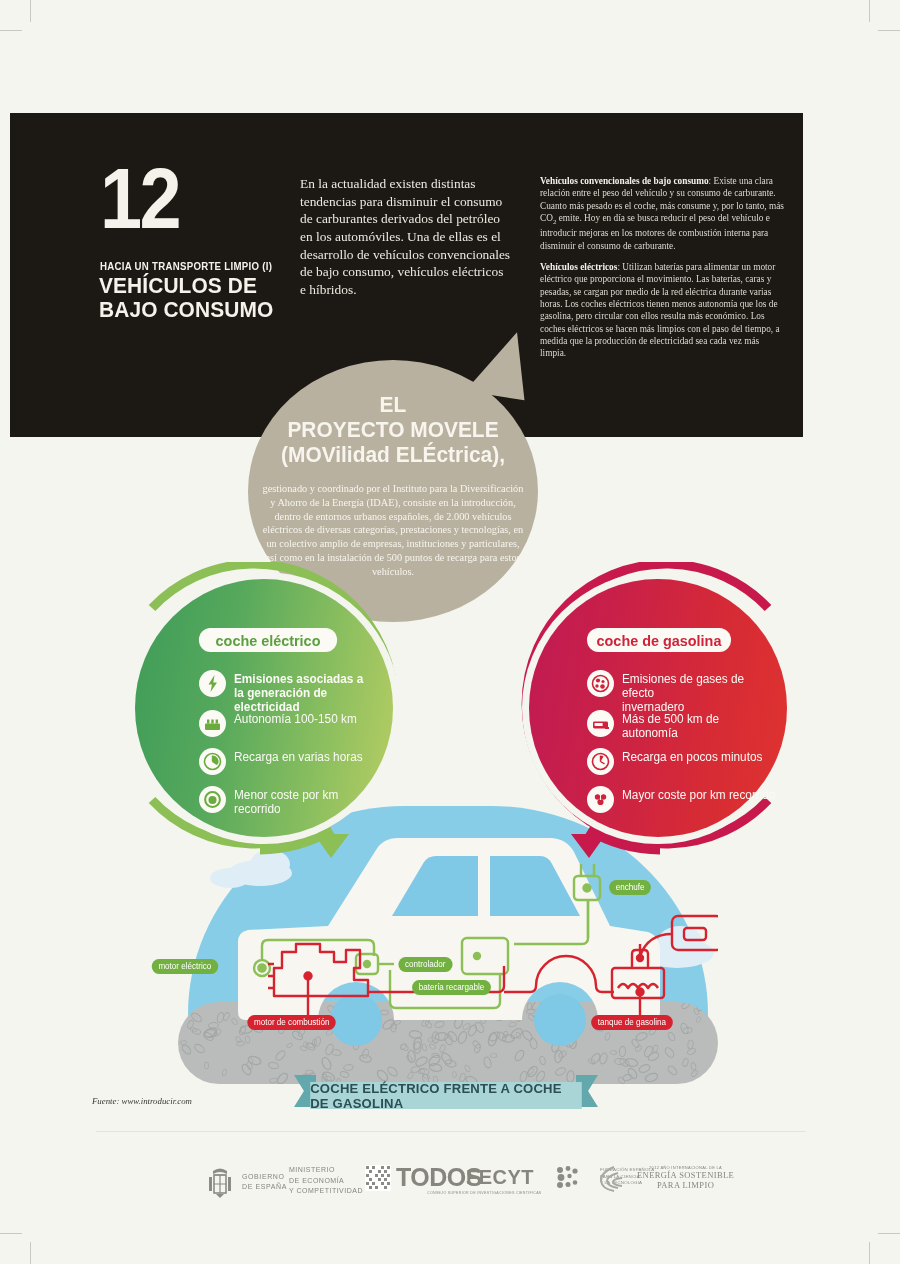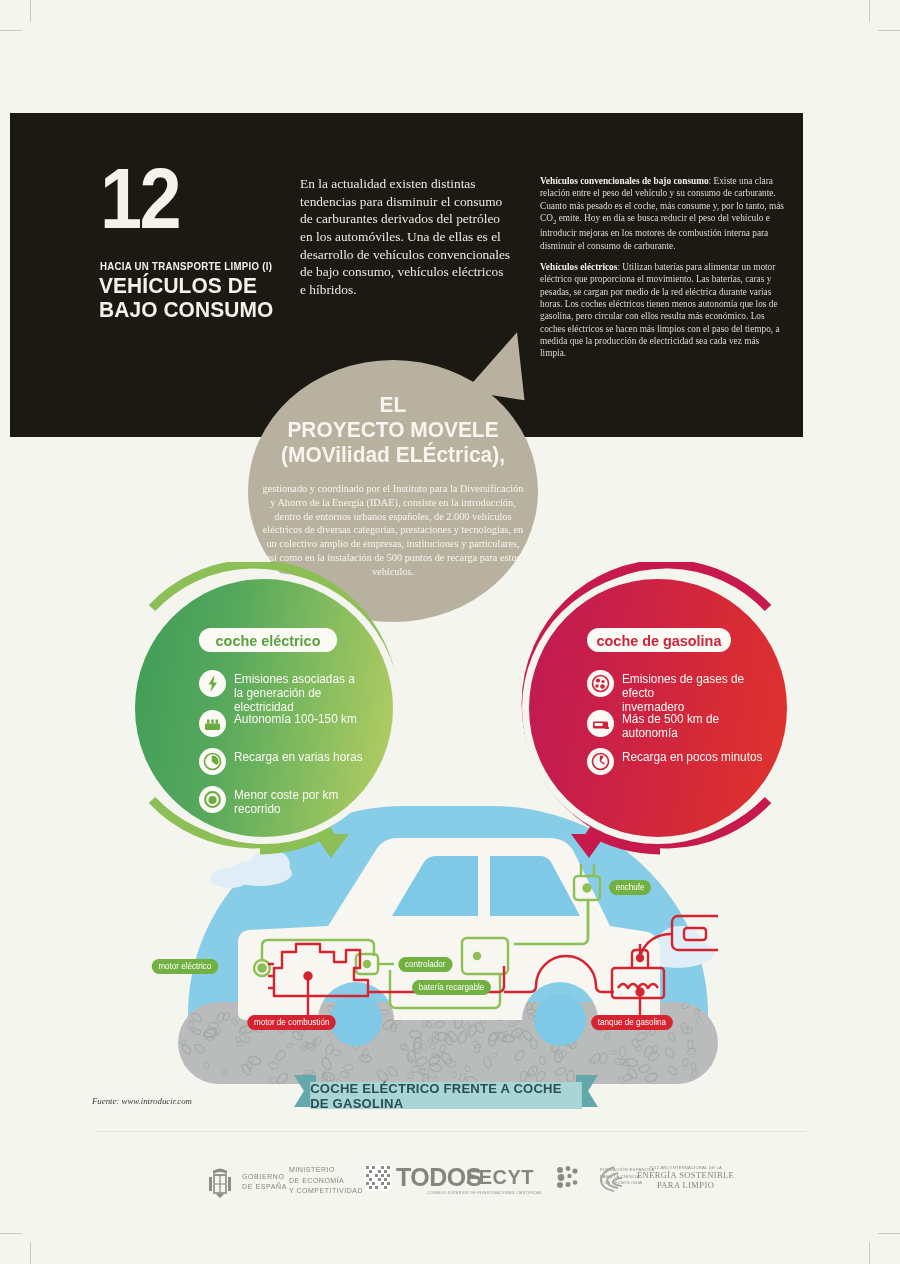--- a/index.html
+++ b/index.html
@@ -546,21 +546,21 @@
   <div class="circ-wrap green-wrap">
     <svg width="312" height="300" viewBox="0 0 312 300" style="position:absolute;left:0;top:0;">
       <path d="M34 238 A140 140 0 1 0 34 46" fill="none" stroke="#8cbf55" stroke-width="9"></path>
       <path d="M196 272 L231 272 L213 296 Z" fill="#8cbf55"></path>
       <path d="M142 288 A140 140 0 0 0 214 268" fill="none" stroke="#8cbf55" stroke-width="9"></path>
     </svg>
     <div class="circ green-white"></div>
     <div class="circ green-circ">
       <div class="pill green">coche eléctrico</div>
 
-      <div class="feat" style="left:64px;top:91px;width:190px;">
+      <div class="feat" style="left:64px;top:91px;width:190px;font-weight:bold;">
         <div class="bullet">
           <svg class="icn" viewBox="0 0 27 27">
               <path d="M15.5 5 L9.5 14.6 H13 L11.5 22 L18 12.4 H14.3 Z" fill="#6aab3e"></path>
             </svg>
         </div>
         <div class="ftext">Emisiones asociadas a
 la generación de electricidad</div>
       </div>
 
       <div class="feat" style="left:64px;top:131px;width:190px;">
@@ -637,20 +637,31 @@
         <div class="bullet">
           <svg class="icn" viewBox="0 0 27 27">
               <circle cx="13.5" cy="13.5" r="8" fill="none" stroke="#d0223a" stroke-width="1.6"></circle>
               <path d="M13.5 13.5 L13.5 7.6 A5.9 5.9 0 0 1 16.5 8.4 Z" fill="#d0223a"></path>
               <path d="M13.5 13.5 L13.5 7.8 M13.5 13.5 L17.5 15.8" stroke="#d0223a" stroke-width="1.4"></path>
             </svg>
         </div>
         <div class="ftext">Recarga en pocos minutos</div>
       </div>
 
+      <div class="feat" style="left:58px;top:207px;width:196px;">
+        <div class="bullet">
+          <svg class="icn" viewBox="0 0 27 27">
+              <circle cx="10.5" cy="11" r="2.7" fill="#d0223a"></circle>
+              <circle cx="16.5" cy="11" r="2.7" fill="#d0223a"></circle>
+              <circle cx="13.5" cy="16" r="3.1" fill="#d0223a"></circle>
+              <path d="M13.5 10 L13.5 14" stroke="#fbfaf5" stroke-width="1"></path>
+            </svg>
+        </div>
+        <div class="ftext">Mayor coste por km recorrido</div>
+      </div>
     </div>
   </div>
 
   <div class="banner-wrap">
     <div class="banner-flag-l"></div>
     <div class="banner-flag-r"></div>
     <div class="banner">COCHE ELÉCTRICO FRENTE A COCHE DE GASOLINA</div>
   </div>
 
   <div class="source">Fuente: www.introducir.com</div>

